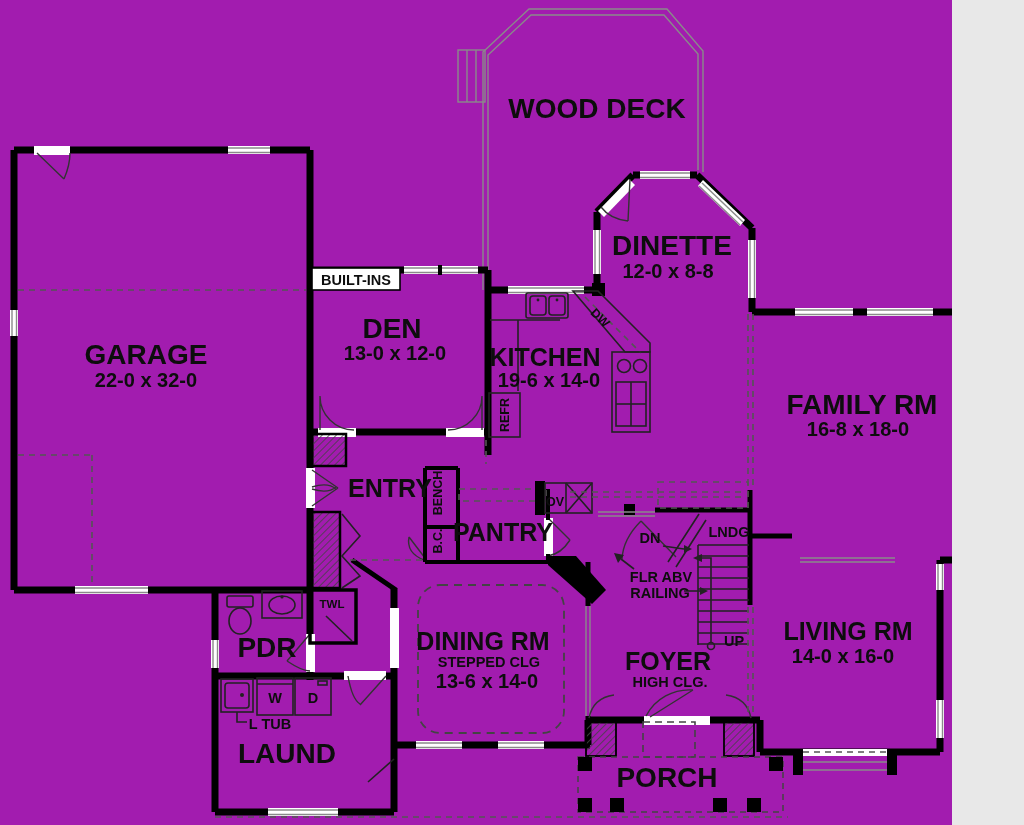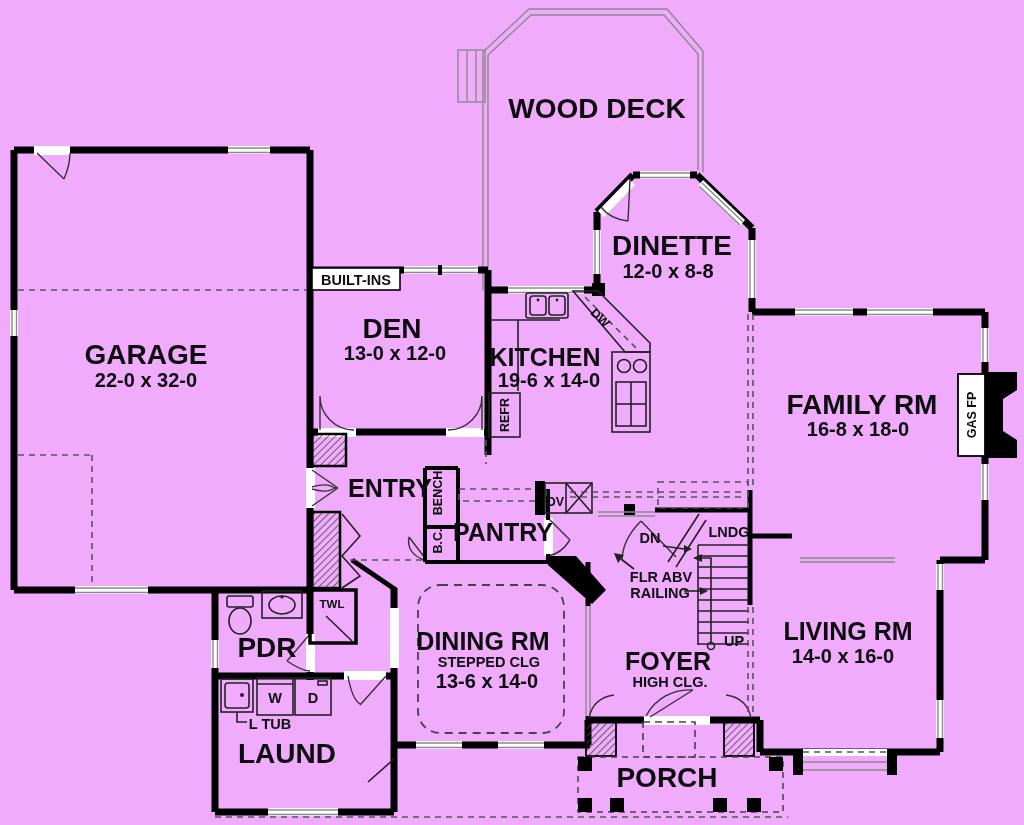--- a/index.html
+++ b/index.html
@@ -1,16 +1,16 @@
 <!DOCTYPE html>
 <html><head>
 <meta charset="utf-8">
 <style>
   html,body{margin:0;padding:0;background:#e8e8e8;}
-  #stage{position:relative;width:1024px;height:825px;background:#f0abfc;overflow:hidden;
+  #stage{position:relative;width:952px;height:825px;background:#a21caf;overflow:hidden;
          font-family:"Liberation Sans",sans-serif;}
   svg{position:absolute;left:0;top:0;}
   .t{font-family:"Liberation Sans",sans-serif;font-weight:bold;fill:#0d0d0d;text-anchor:middle;}
   .s30{font-size:28px;}
   .s26{font-size:25px;}
   .s20{font-size:20px;}
   .s15{font-size:14.5px;}
   .s13{font-size:12.5px;}
   .s11{font-size:11.5px;}
   .wall{stroke:#000;fill:none;}

